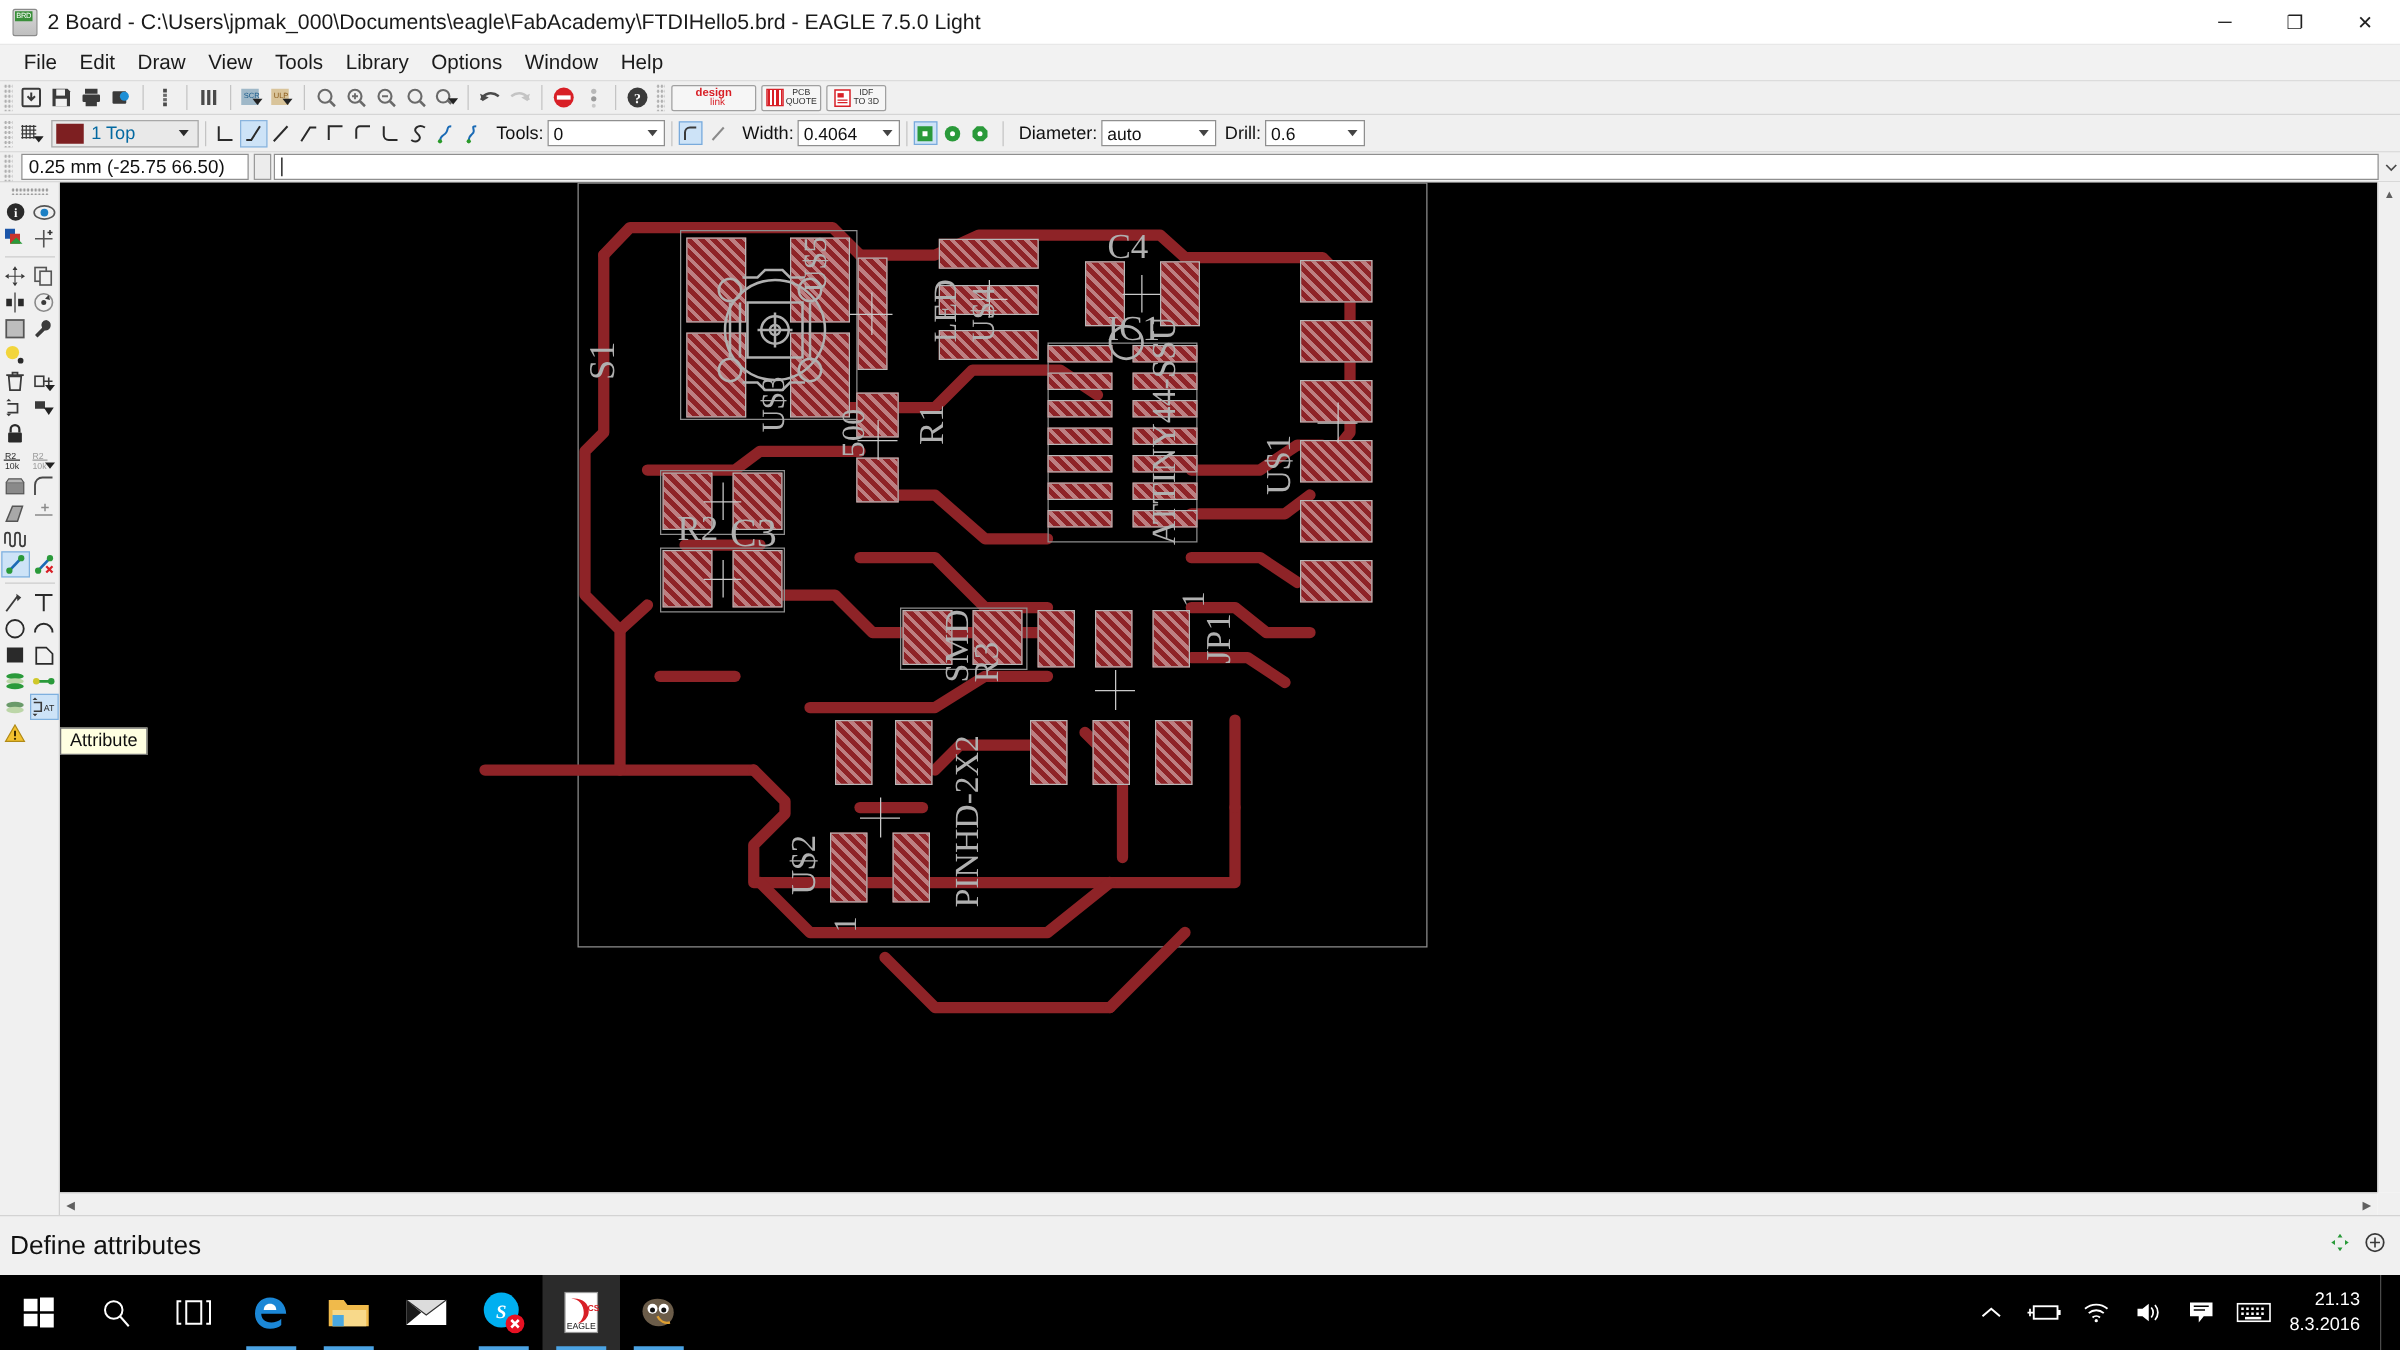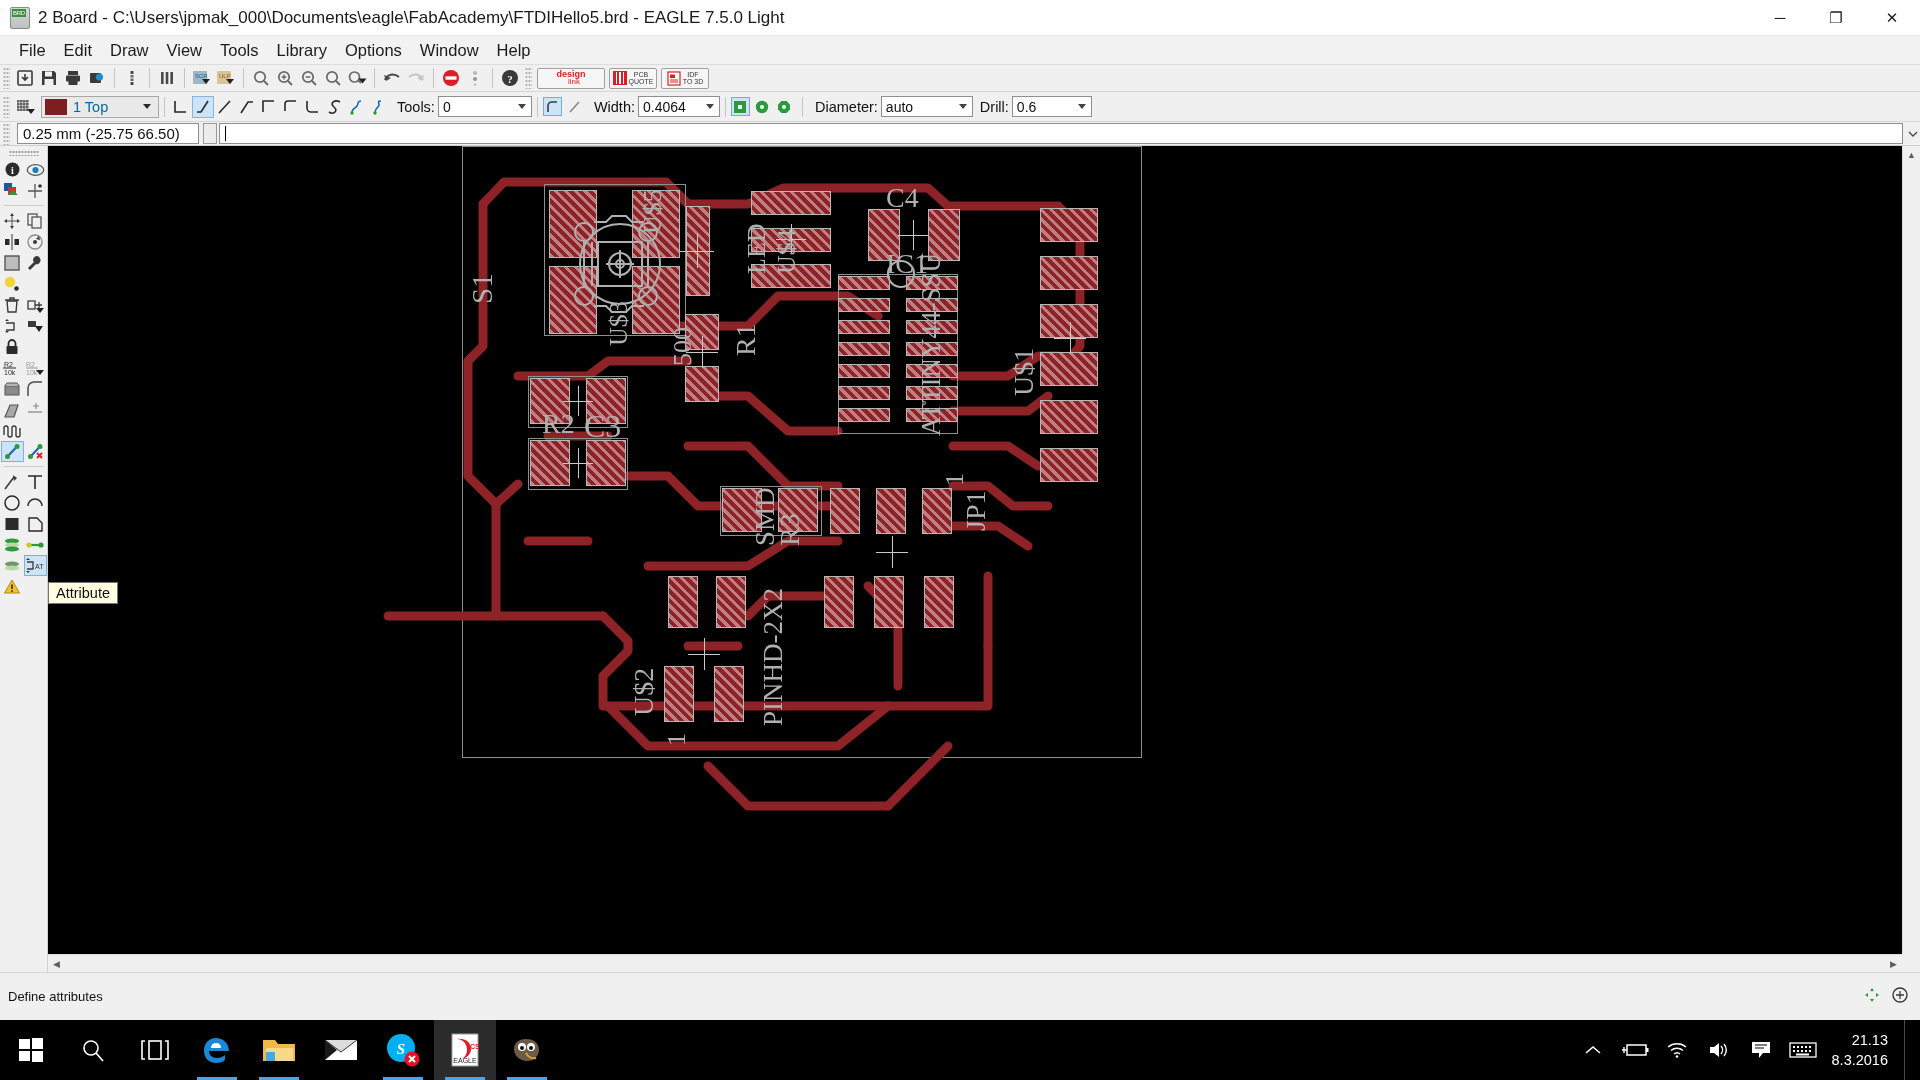--- a/index.html
+++ b/index.html
@@ -170,21 +170,21 @@
     font-size: 14.5px; color: #101010; padding: 2px 7px; white-space: nowrap;
     z-index: 40;
   }
 
   
   #statusbar {
     position: absolute; left: 0; right: 0; bottom: 60px; height: 48px;
     background: #f0f0f0; border-top: 1px solid #d3d3d3;
     display: flex; align-items: center; padding-left: 8px;
   }
-  #status-text { font-size: 13px; color: #101010; }
+  #status-text { font-size: 21px; color: #101010; }
   #status-icons { margin-left: auto; display: flex; align-items: center; gap: 12px; padding-right: 12px; }
 
   
   #taskbar {
     position: absolute; left: 0; right: 0; bottom: 0; height: 60px;
     background: #000000; display: flex; align-items: stretch;
   }
   .tb-item {
     width: 62px; display: flex; align-items: center; justify-content: center;
     position: relative;

